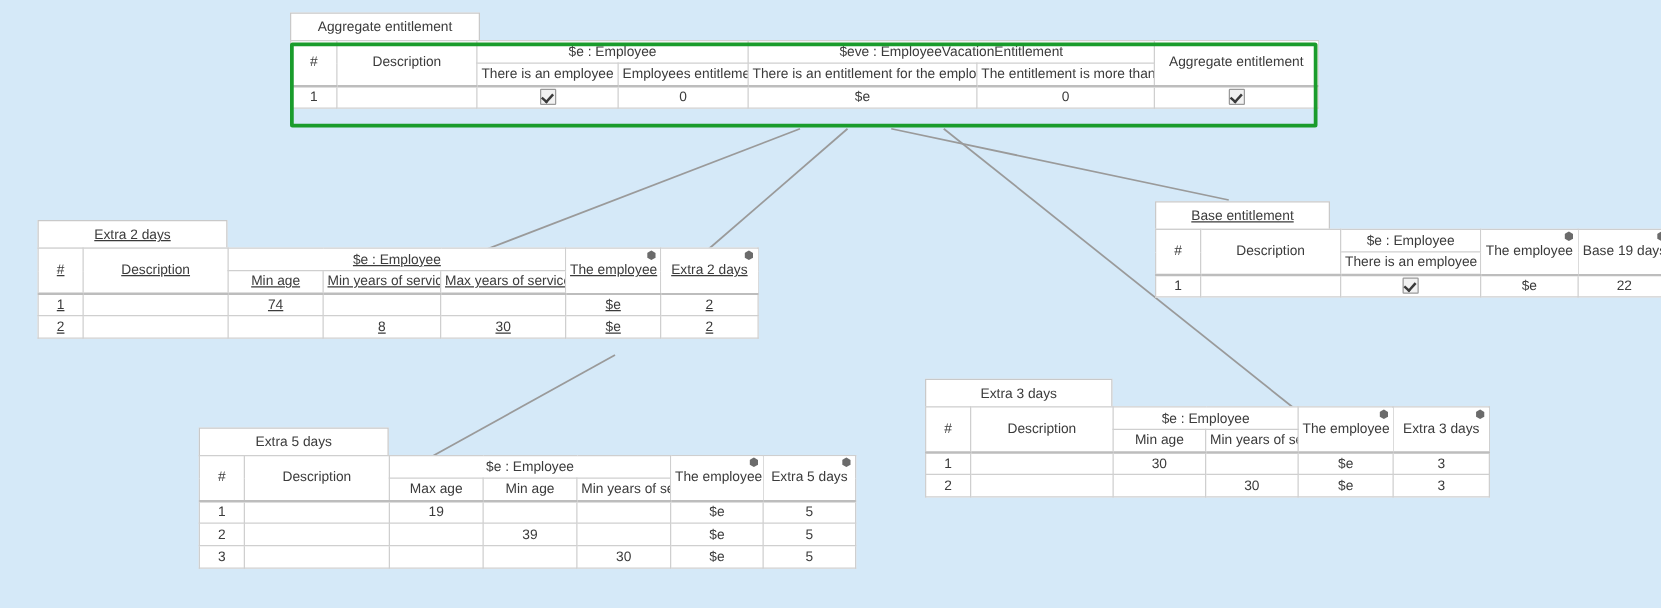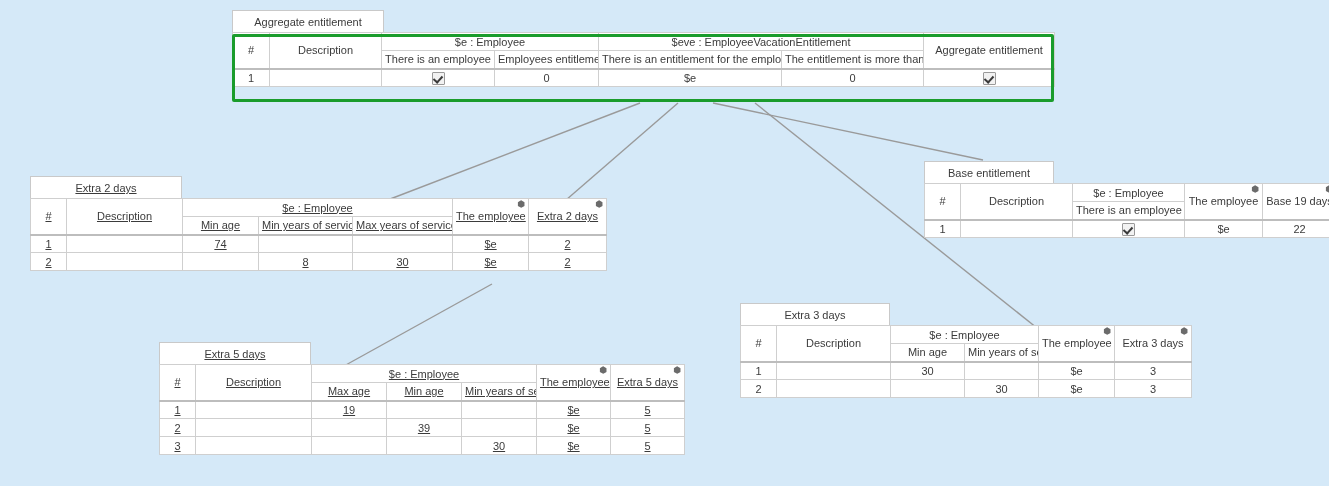--- a/index.html
+++ b/index.html
@@ -178,21 +178,21 @@
         <td class="cell-in"></td>
         <td class="cell-in">8</td>
         <td class="cell-in">30</td>
         <td class="cell-out">$e</td>
         <td class="cell-out">2</td>
       </tr>
     </tbody>
       </table>
   </div>
 
-  <div class="dtable" id="t-e5" style="left:146px;top:342px;text-decoration:underline;">
+  <div class="dtable" id="t-e5" style="left:146px;top:342px;">
     <div class="tab" style="width:152px;"><span>Extra 5 days</span></div>
     <table class="grid" style="width:525px;margin-top:-1px;">
       <colgroup>
         <col style="width:36px">
           <col style="width:116px">
         <col style="width:75px">
           <col style="width:75px">
           <col style="width:75px">
         <col style="width:74px">
           <col style="width:74px">
@@ -290,21 +290,21 @@
         <td class="cell-in"></td>
         <td class="cell-in">30</td>
         <td class="cell-out">$e</td>
         <td class="cell-out">3</td>
       </tr>
     </tbody>
       </table>
   </div>
 
   <div class="dtable" id="t-base" style="left:911px;top:161px;">
-    <div class="tab" style="width:130px;"><span>Base entitlement</span></div>
+    <div class="tab" style="width:140px;text-decoration:underline;"><span>Base entitlement</span></div>
     <table class="grid" style="width:412px;margin-top:-1px;">
       <colgroup>
         <col style="width:36px">
           <col style="width:112px">
         <col style="width:112px">
           <col style="width:78px">
           <col style="width:74px">
       </colgroup>
       <tbody>
           <tr>

